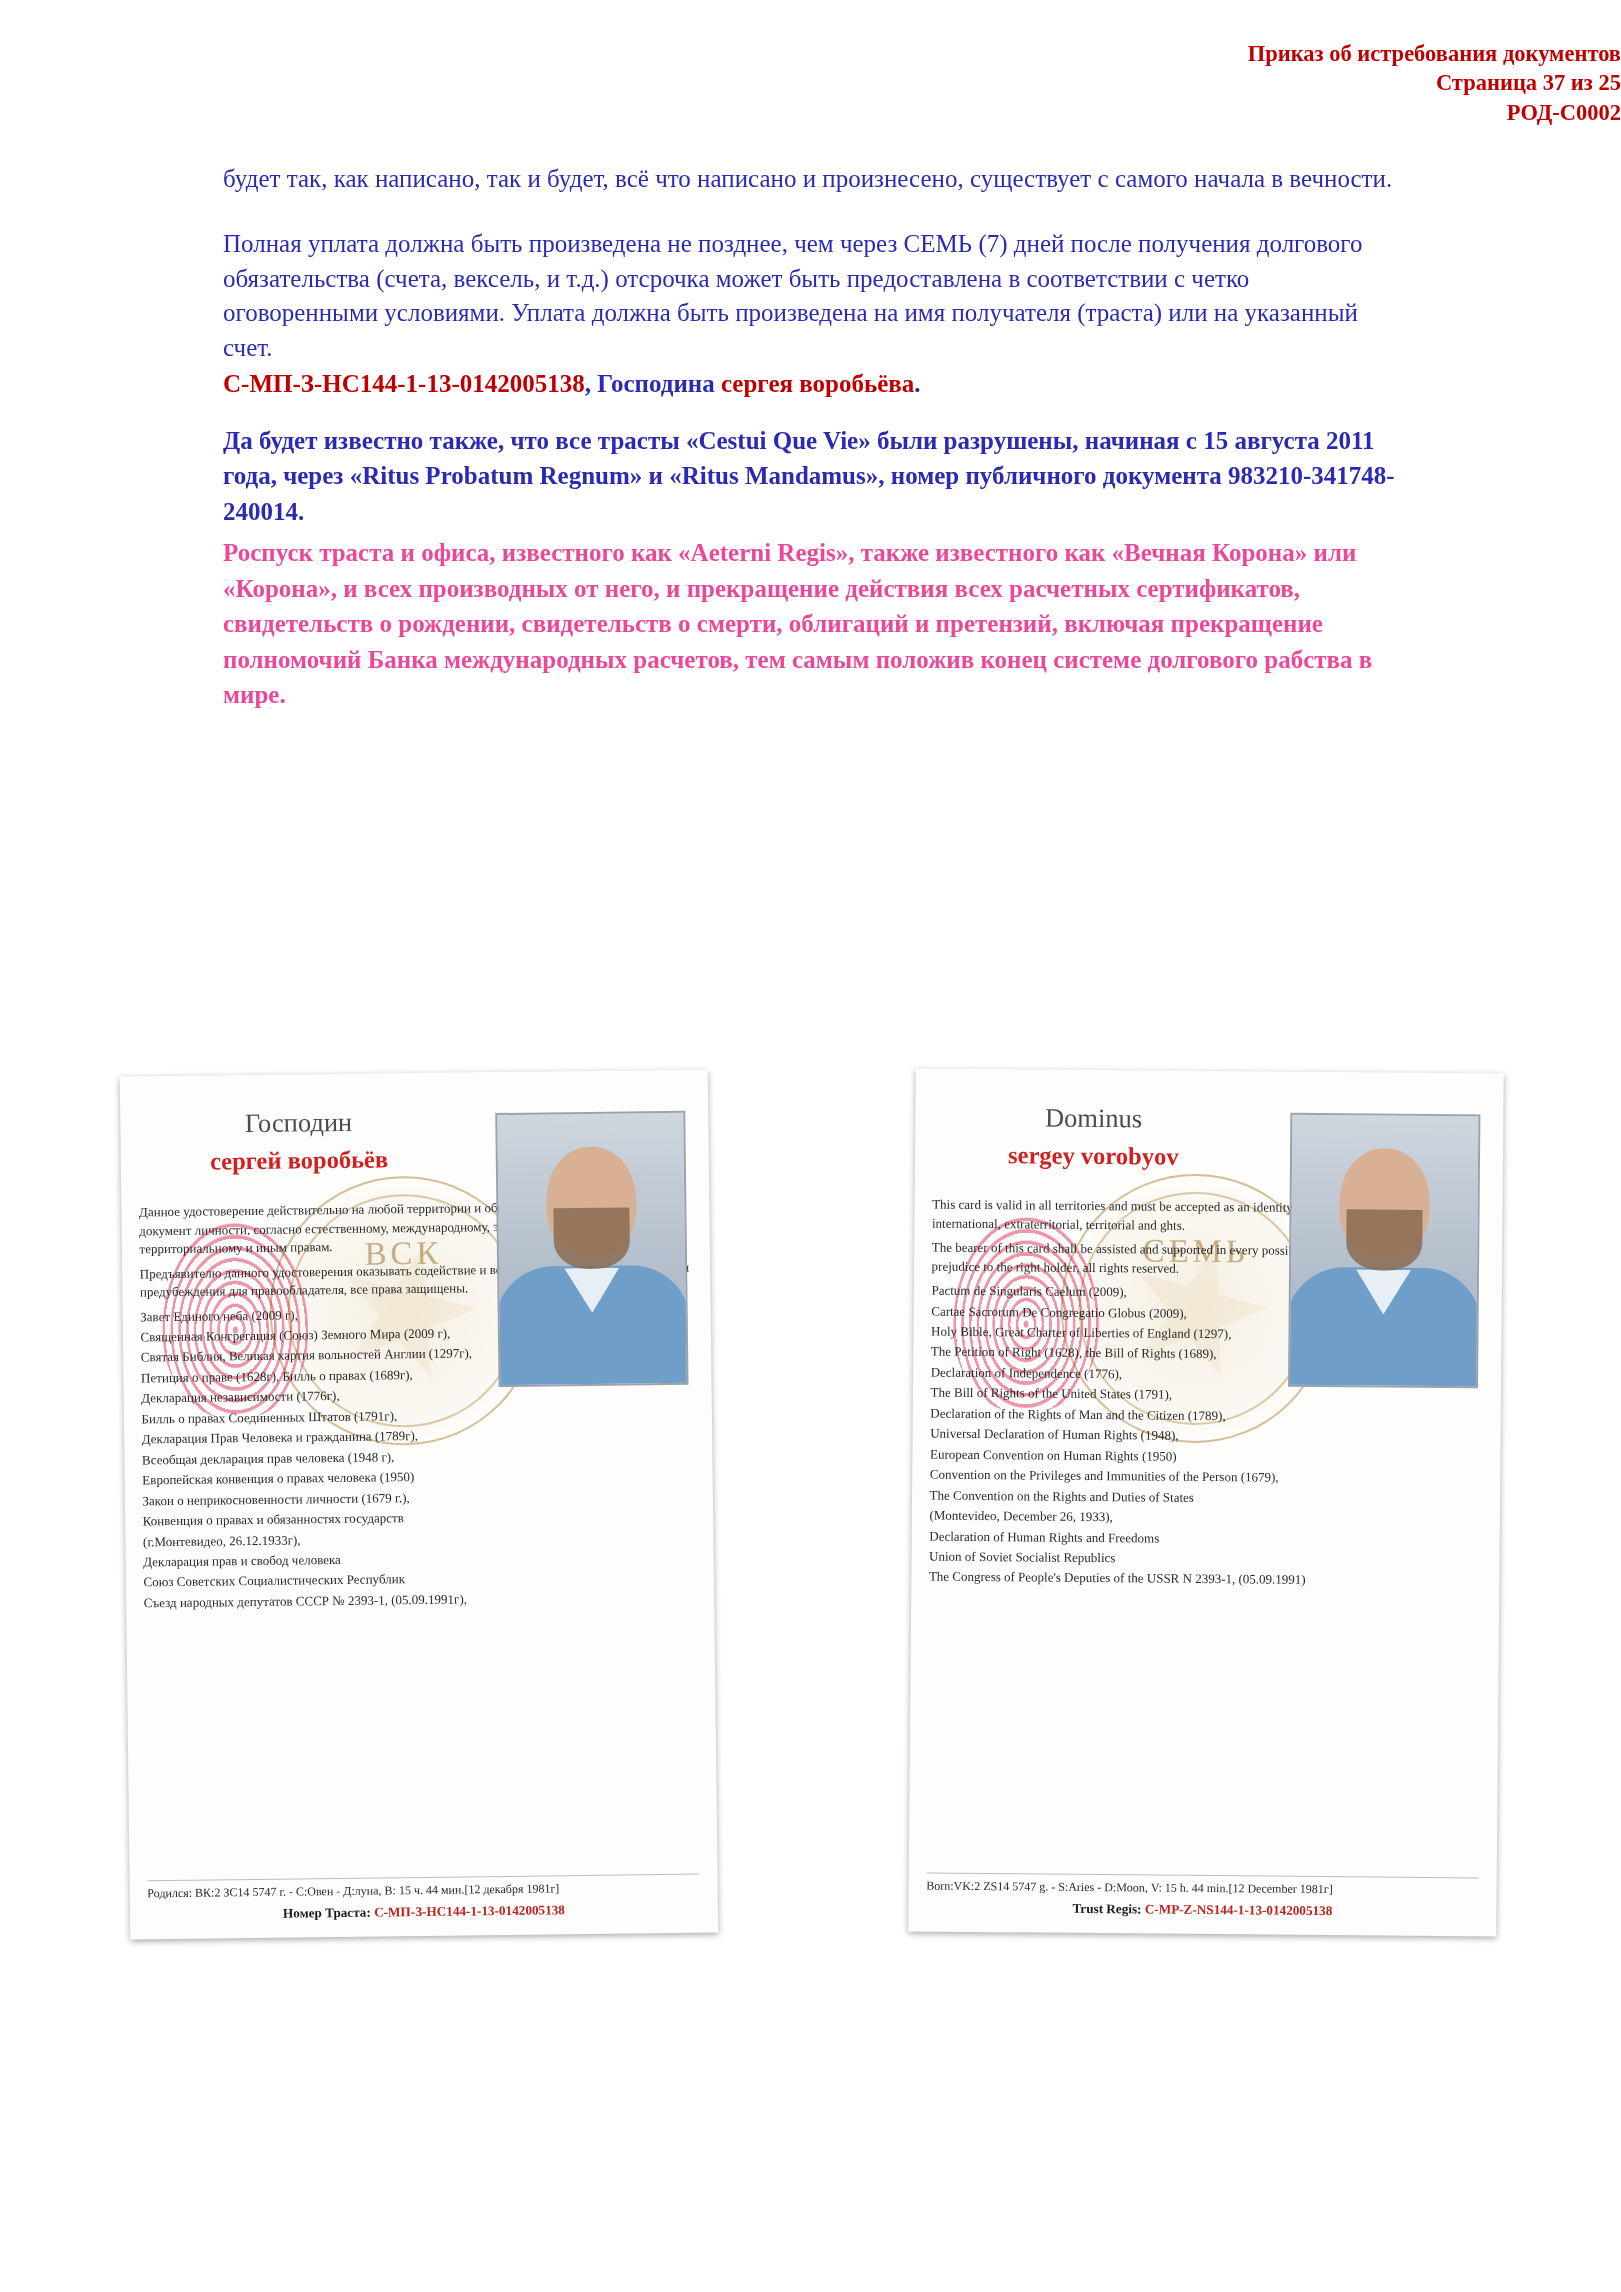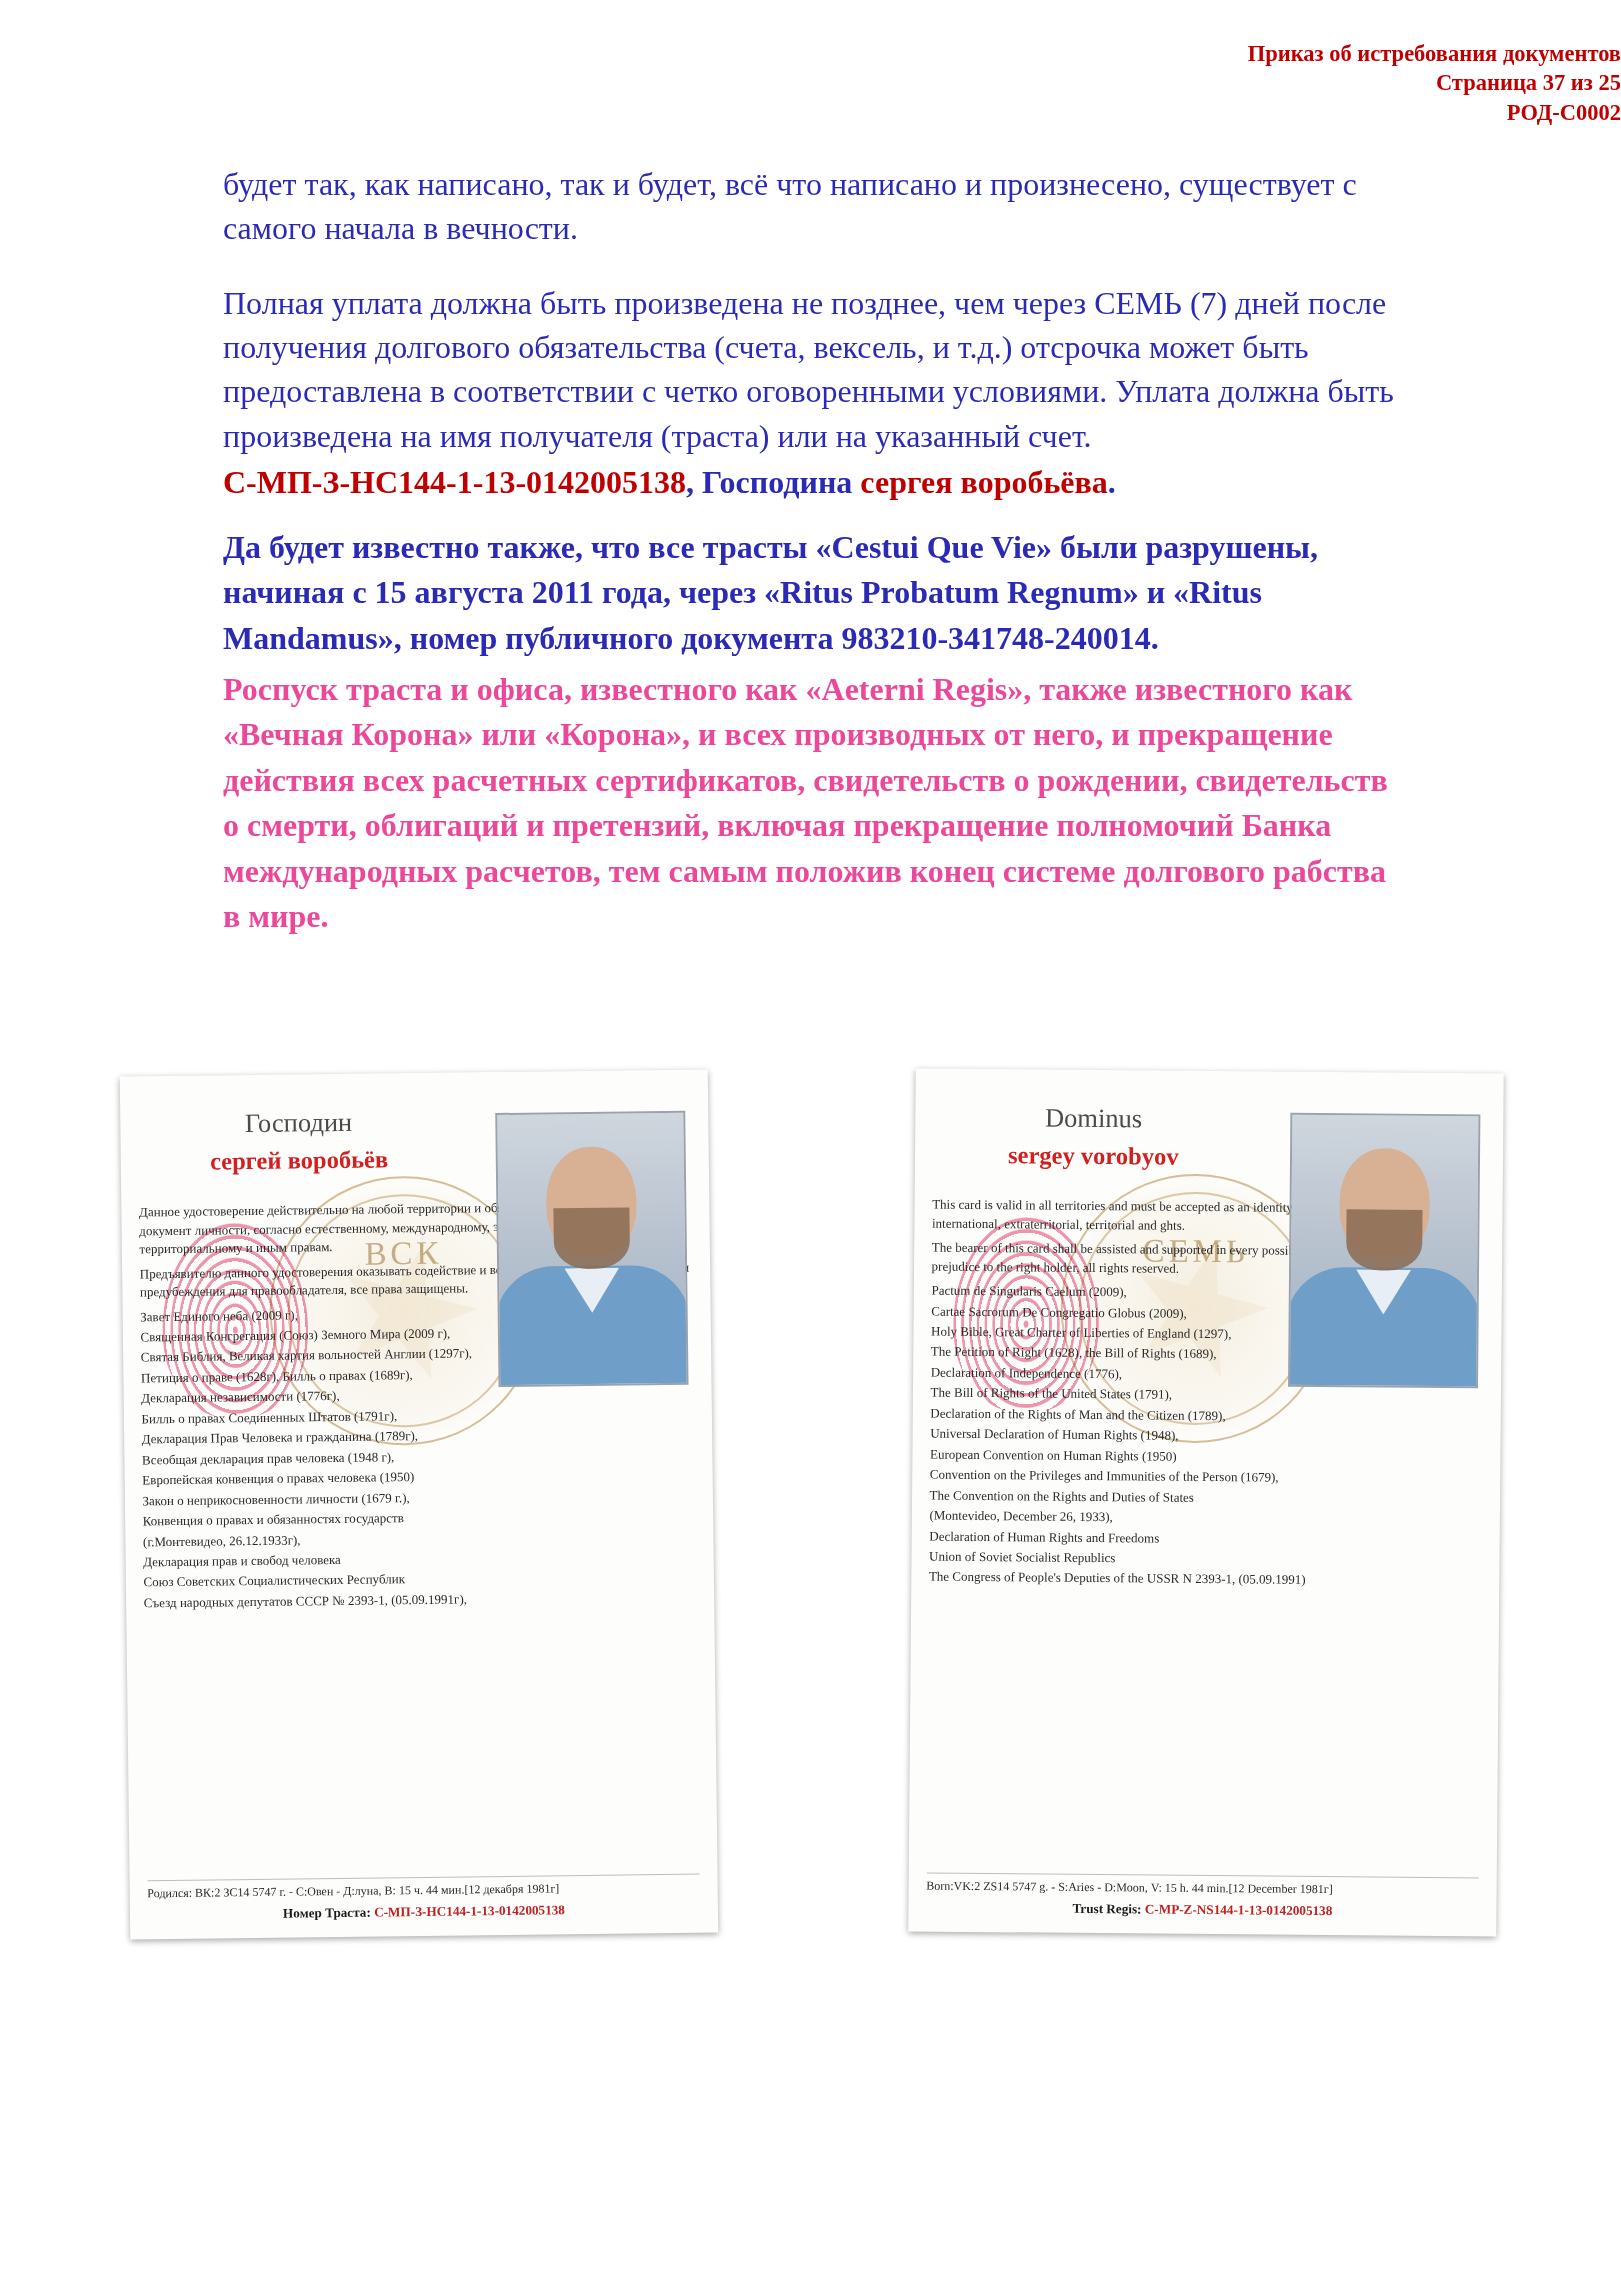--- a/index.html
+++ b/index.html
@@ -25,21 +25,21 @@
   .header {
     text-align: right;
     color: #c00000;
     font-weight: bold;
     font-size: 22.5px;
     line-height: 1.30;
     margin-top: 39px;
   }
   .body-text {
     margin: 0 223px 0 223px;
-    font-size: 32px;
+    font-size: 25px;
     line-height: 1.38;
     color: #2020a0;
   }
   .p-normal {
     margin-top: 31px;
     color: #2a2ab4;
   }
   .p-first {
     margin-top: 35px;
   }

